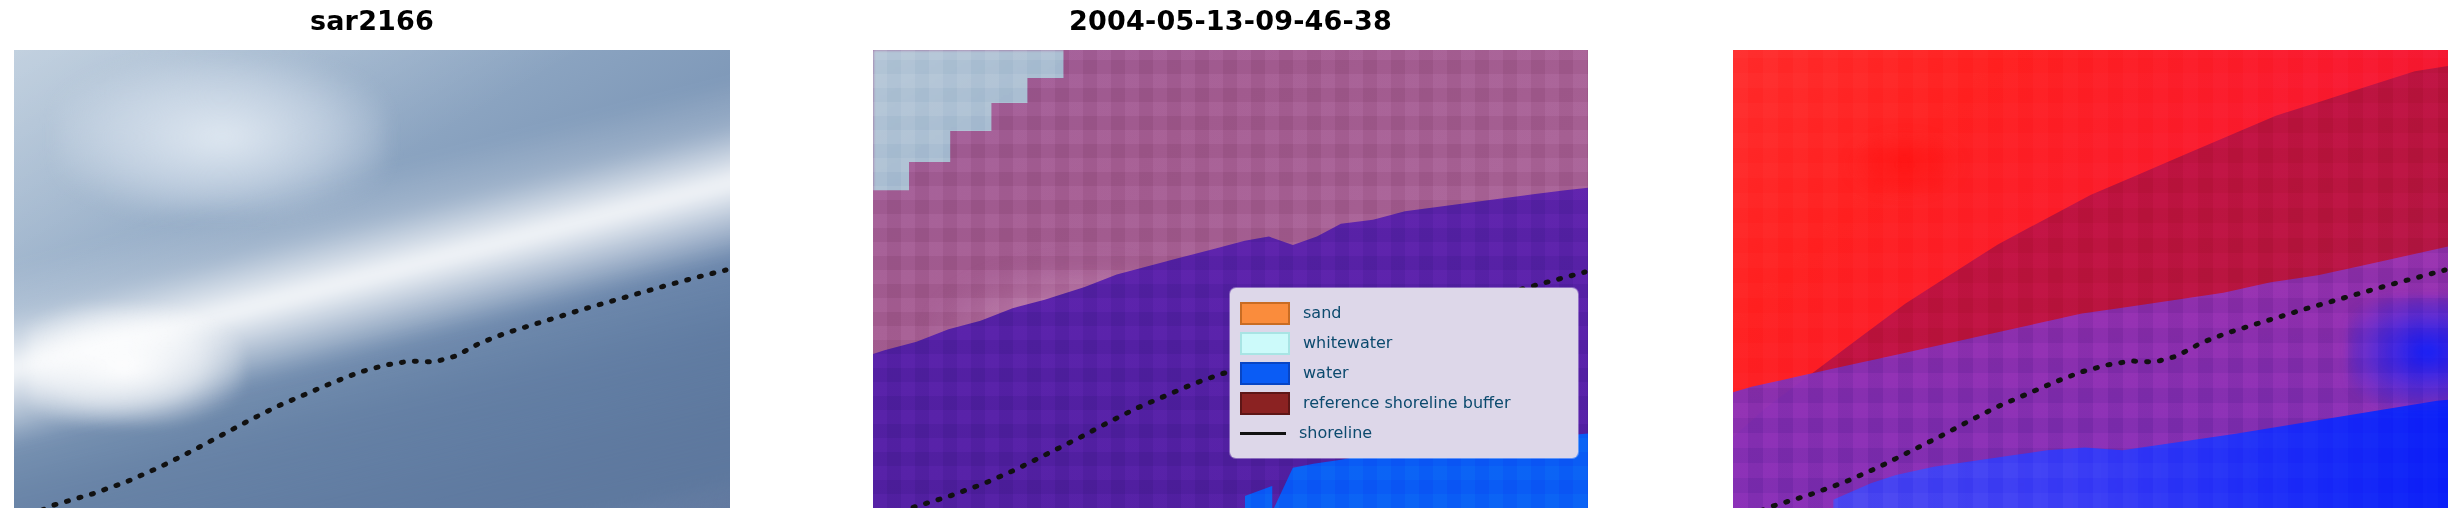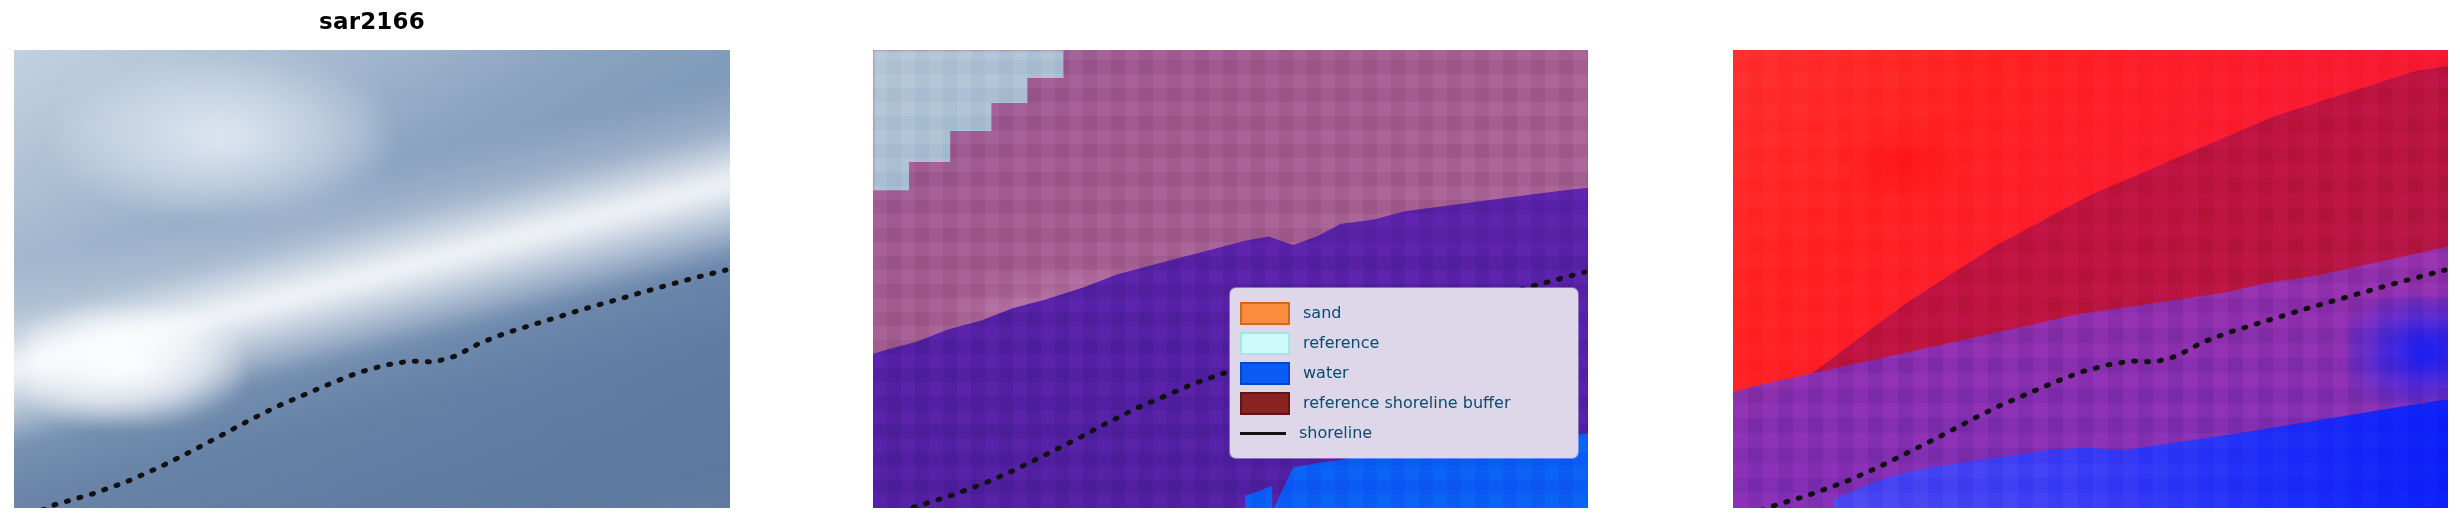--- a/index.html
+++ b/index.html
@@ -6,21 +6,21 @@
   body{width:2460px;height:523px;font-family:"DejaVu Sans","Liberation Sans",sans-serif;overflow:hidden;position:relative;}
 
   .figure{position:absolute;left:0;top:0;width:2460px;height:523px;background:#fff;}
 
   .panel{position:absolute;top:50px;height:458px;overflow:hidden;}
   #panel-0{left:14px;width:716px;}
   #panel-1{left:873px;width:715px;}
   #panel-2{left:1733px;width:715px;}
 
   .panel-title{position:absolute;top:4px;height:34px;line-height:34px;
-      text-align:center;font-size:23px;font-weight:bold;color:#000;letter-spacing:.2px;}
+      text-align:center;font-size:27px;font-weight:bold;color:#000;letter-spacing:.2px;}
   #title-0{left:14px;width:716px;}
   #title-1{left:873px;width:715px;}
   #title-2{left:1733px;width:715px;}
 
   .img-layer{position:absolute;left:0;top:0;width:100%;height:100%;}
 
   
   .p1-base{
     background:
       linear-gradient(150deg, rgba(255,255,255,.30) 0%, rgba(255,255,255,0) 38%),
@@ -140,20 +140,21 @@
   .legend-line{width:46px;height:19px;margin-right:13px;flex:0 0 auto;position:relative;}
   .legend-line::after{content:"";position:absolute;left:0;top:8px;width:46px;height:3px;background:#111;}
   .legend-label{font-size:16px;color:#0c4a6e;white-space:nowrap;line-height:1;}
 </style>
 </head>
 <body style="background: rgb(255, 255, 255);">
 
 <div class="figure">
 
   <div class="panel-title" id="title-0">sar2166</div>
+  <div class="panel-title" id="title-1">2004-05-13-09-46-38</div>
 
   <div class="panel" id="panel-0">
     <div class="img-layer p1-base"></div>
     <div class="p1-cloud"></div>
     <div class="p1-deep"></div>
     <div class="p1-surf"></div>
     <div class="p1-bright"></div>
     <svg class="shoreline-svg" viewBox="0 0 716 458" preserveAspectRatio="none">
       <path class="shoreline-path" d="M 4 470 L 40 455 L 78 444 L 112 432 L 146 417 L 178 401 L 206 386 L 236 370 L 264 356 L 292 344 L 320 332 L 346 322 L 372 315 L 396 311 L 420 312 L 442 306 L 466 293 L 492 283 L 518 275 L 544 267 L 570 259 L 598 251 L 626 243 L 654 235 L 684 227 L 712 220" stroke="#111111"></path>
     </svg>
@@ -170,21 +171,21 @@
       <path class="shoreline-path" d="M 4 472 L 38 458 L 74 447 L 110 434 L 144 419 L 176 403 L 206 388 L 236 372 L 264 358 L 292 346 L 320 334 L 348 324 L 374 317 L 398 313 L 422 314 L 444 308 L 468 295 L 494 285 L 520 277 L 546 269 L 572 261 L 600 253 L 628 245 L 656 237 L 686 229 L 712 222" stroke="#111111"></path>
     </svg>
 
     <div class="legend">
       <div class="legend-row">
         <span class="legend-swatch" style="background: rgb(250, 140, 60); border: 2px solid rgb(201, 108, 35);"></span>
         <span class="legend-label">sand</span>
       </div>
       <div class="legend-row">
         <span class="legend-swatch" style="background: rgb(204, 250, 250); border: 2px solid rgb(168, 228, 228);"></span>
-        <span class="legend-label">reference</span>
+        <span class="legend-label">whitewater</span>
       </div>
       <div class="legend-row">
         <span class="legend-swatch" style="background: rgb(10, 92, 245); border: 2px solid rgb(8, 69, 196);"></span>
         <span class="legend-label">water</span>
       </div>
       <div class="legend-row">
         <span class="legend-swatch" style="background: rgb(139, 34, 34); border: 2px solid rgb(94, 22, 22);"></span>
         <span class="legend-label">reference shoreline buffer</span>
       </div>
       <div class="legend-row">

